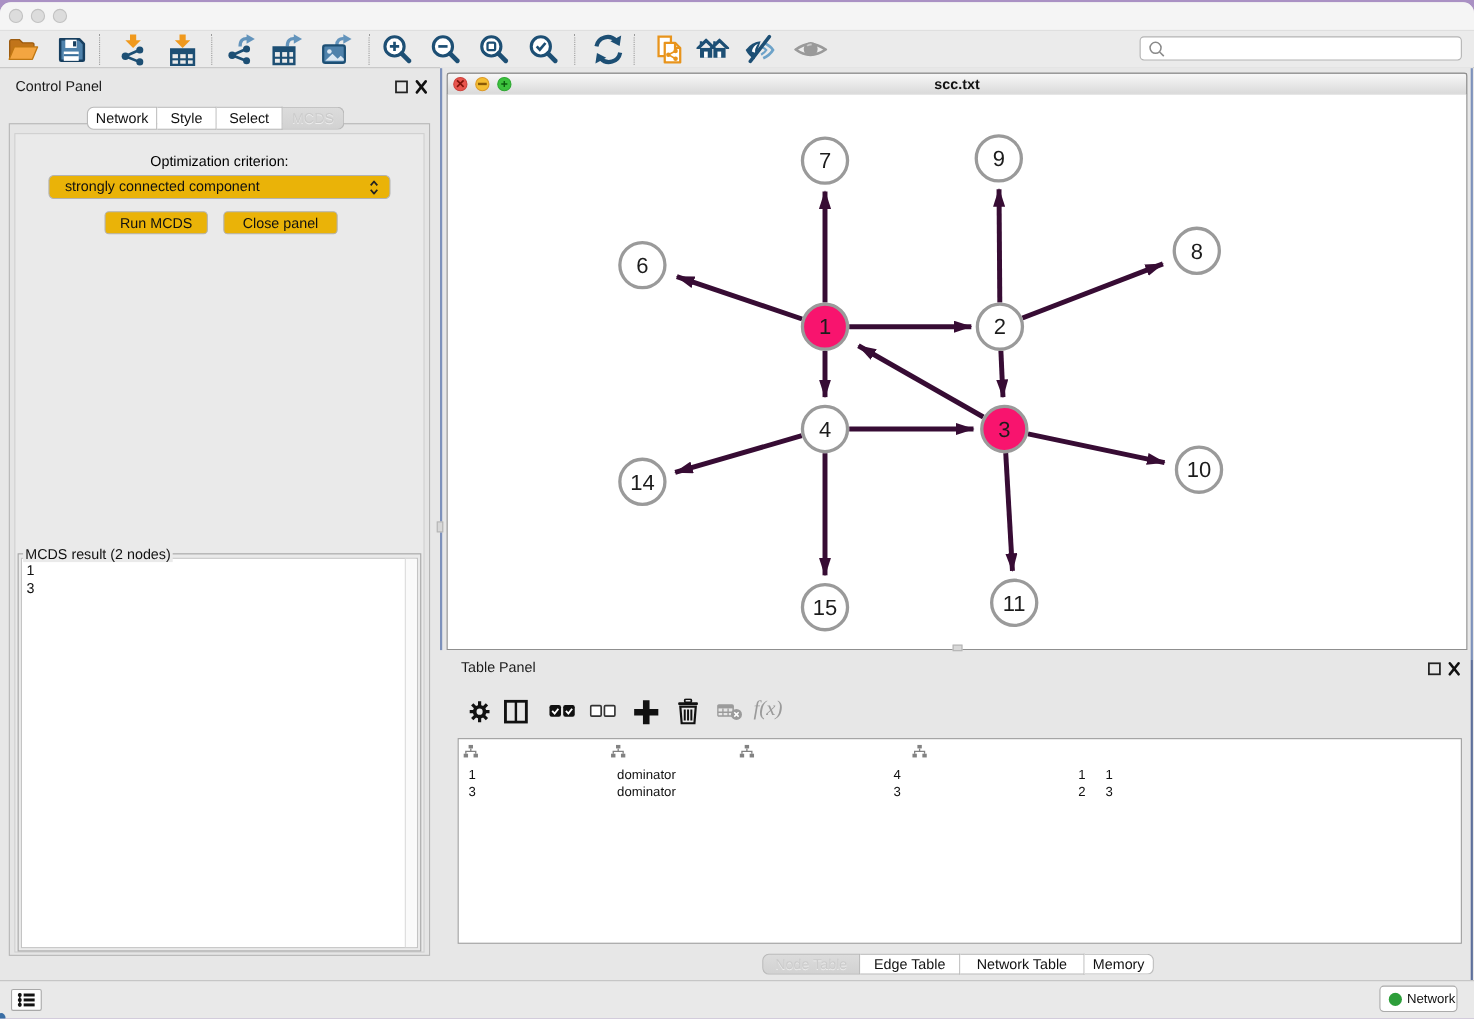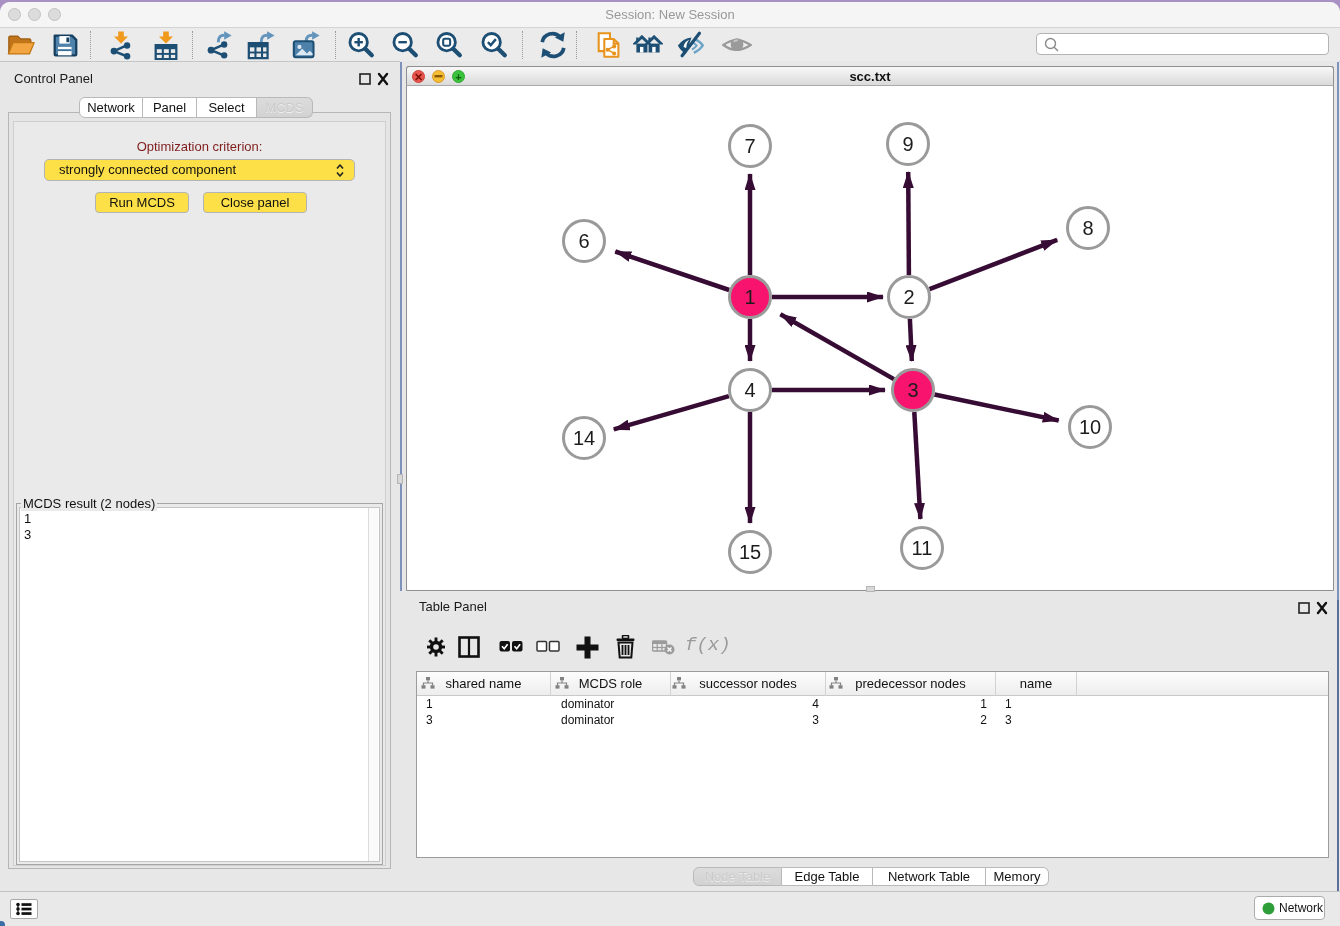--- a/index.html
+++ b/index.html
@@ -15,46 +15,45 @@
 .ticon{position:absolute;top:2px;width:30px;height:30px}
 #search{position:absolute;left:1036px;top:5px;width:293px;height:22px;background:#fff;border:1px solid #b3b3b3;border-radius:4px}
 
 #cp-title{position:absolute;left:14px;top:71px;font-size:13px;color:#1a1a1a}
 .panelbox{position:absolute;background:#e3e3e3;border:1px solid #b6b6b6}
 .tabbar{position:absolute;display:flex;height:21px;font-size:13px}
 .tab{background:#fff;border:1px solid #b9b9b9;border-left:none;color:#111;text-align:center;line-height:19px}
 .tab.first{border-left:1px solid #b9b9b9;border-radius:6px 0 0 6px}
 .tab.last{border-radius:0 6px 6px 0}
 .tab.sel{background:linear-gradient(#dcdcdc,#d2d2d2);color:#cbcbcb;text-shadow:0 1px 0 #eee}
-.btn{position:absolute;background:#fde047;border:1px solid #b3b3b3;border-radius:4px;font-size:13px;color:#111;text-align:center}
+.btn{position:absolute;background:#eab308;border:1px solid #b3b3b3;border-radius:4px;font-size:13px;color:#111;text-align:center}
 
 #netpane{position:absolute;left:400px;top:61px;width:939px;height:539px;background:#e7e7e7}
 #netwin{position:absolute;left:406px;top:66px;width:928px;height:525px;border:1px solid #8f8f8f;border-radius:3px 3px 0 0;background:#fff}
 #nettitle{position:absolute;left:406px;top:66px;width:928px;height:20px;background:linear-gradient(#f8f8f8,#dadada);border:1px solid #8f8f8f;border-bottom:1px solid #ababab;border-radius:3px 3px 0 0;text-align:center;font-size:13px;font-weight:600;color:#111;line-height:20px}
 .traffic{position:absolute;top:70px;width:13px;height:13px;border-radius:50%;font-size:11px;font-weight:700;text-align:center;line-height:12px}
 
 #tp-title{position:absolute;left:419px;top:599px;font-size:13px;color:#1a1a1a}
 #tbl{position:absolute;left:416px;top:671px;width:913px;height:187px;background:#fff;border:1px solid #9c9c9c}
 #tblhead{position:absolute;left:0;top:0;width:100%;height:24px;background:linear-gradient(#fdfdfd,#ededed);border-bottom:1px solid #c9c9c9;font-size:13px;color:#111}
 .hcell{position:absolute;top:0;height:24px;border-right:1px solid #d2d2d2;text-align:center;line-height:24px}
 .trow{position:absolute;font-size:12px;color:#111;height:16px;line-height:16px}
 .btab{height:19px;line-height:17px;font-size:13px}
 #statusbar{position:absolute;left:0;top:891px;width:1340px;height:35px;background:#e9e9e9;border-top:1px solid #c2c2c2}
 #membtn{position:absolute;left:1254px;top:896px;width:71px;height:24px;background:#fff;border:1px solid #ababab;border-radius:4px;font-size:12px;color:#111}
 #listbtn{position:absolute;left:10px;top:899px;width:28px;height:20px;background:#fdfdfd;border:1px solid #a9a9a9;border-radius:2px}
-.fx{font-family:Liberation Mono, monospace;font-style:italic;color:#9b9b9b;font-size:19px}
+.fx{font-family:Liberation Serif, serif;font-style:italic;color:#9b9b9b;font-size:19px}
 </style>
 </head>
 <body>
 <div id="win"></div>
 <div id="titlebar">
   <div class="tl" style="left:8px"></div>
   <div class="tl" style="left:28px"></div>
   <div class="tl" style="left:48px"></div>
-  <div id="title">Session: New Session</div>
 </div>
 <div id="toolbar">
   <div class="vsep" style="left:90px"></div>
   <div class="vsep" style="left:192px"></div>
   <div class="vsep" style="left:335px"></div>
   <div class="vsep" style="left:522px"></div>
   <div class="vsep" style="left:576px"></div>
   <div id="search">
       <svg width="20" height="20" style="position:absolute;left:5px;top:1px" viewBox="0 0 20 20">
         <circle cx="8.5" cy="8.5" r="5" fill="none" stroke="#8a8a8a" stroke-width="1.4"></circle>
@@ -203,25 +202,25 @@
 
 <div id="cp-title">Control Panel</div>
 <svg class="abs" style="left:358px;top:72px" width="34" height="14" viewBox="0 0 34 14">
     <rect x="2" y="2" width="10" height="10" fill="none" stroke="#222" stroke-width="1.6"></rect>
     <path d="M21 2 L29 12 M29 2 L21 12" stroke="#111" stroke-width="2.4" stroke-linecap="round"></path>
   </svg>
 <div class="panelbox" style="left:8px;top:112px;width:383px;height:757px;background:#e5e5e5"></div>
 <div class="panelbox" style="left:13px;top:121px;width:373px;height:745px;background:#eaeaea;border-color:#cfcfcf"></div>
 <div class="tabbar" style="left:79px;top:97px">
   <div class="tab first" style="width:64px">Network</div>
-  <div class="tab" style="width:54px">Panel</div>
+  <div class="tab" style="width:54px">Style</div>
   <div class="tab" style="width:60px">Select</div>
   <div class="tab sel last" style="width:56px">MCDS</div>
 </div>
-<div class="abs" style="left:0;top:139px;width:399px;text-align:center;font-size:13px;color:#7f1d1d">Optimization criterion:</div>
+<div class="abs" style="left:0;top:139px;width:399px;text-align:center;font-size:13px;color:#000000">Optimization criterion:</div>
 <div class="btn" style="left:44px;top:159px;width:311px;height:22px;border-radius:5px;text-align:left;line-height:20px;padding-left:14px">strongly connected component
   <svg width="10" height="15" style="position:absolute;right:9px;top:3px" viewBox="0 0 10 15">
       <path d="M2 5.5 L5 2 L8 5.5" fill="none" stroke="#222" stroke-width="1.6" stroke-linejoin="round"></path>
       <path d="M2 9.5 L5 13 L8 9.5" fill="none" stroke="#222" stroke-width="1.6" stroke-linejoin="round"></path>
     </svg>
 </div>
 <div class="btn" style="left:95px;top:192px;width:94px;height:21px;line-height:19px">Run MCDS</div>
 <div class="btn" style="left:203px;top:192px;width:104px;height:21px;line-height:19px">Close panel</div>
 
 <div class="abs" style="left:16px;top:503px;width:367px;height:362px;border:1px solid #a5a5a5"></div>
@@ -377,27 +376,20 @@
   </svg>
 <svg class="abs" style="left:829px;top:677px;z-index:5" width="14" height="12" viewBox="0 0 14 12">
     <g fill="#828282">
       <rect x="5" y="0" width="4" height="3.4"></rect>
       <rect x="0.5" y="8.2" width="4" height="3.4"></rect>
       <rect x="9.5" y="8.2" width="4" height="3.4"></rect>
       <path d="M7 3.4 V6 M2.5 8.2 V6 H11.5 V8.2" fill="none" stroke="#828282" stroke-width="1.2"></path>
     </g>
   </svg>
 <div id="tbl">
-  <div id="tblhead">
-    <div class="hcell" style="left:0;width:134px">shared name</div>
-    <div class="hcell" style="left:134px;width:120px">MCDS role</div>
-    <div class="hcell" style="left:254px;width:155px">successor nodes</div>
-    <div class="hcell" style="left:409px;width:170px">predecessor nodes</div>
-    <div class="hcell" style="left:579px;width:81px">name</div>
-  </div>
   <div class="trow" style="left:9px;top:24px">1</div>
   <div class="trow" style="left:144px;top:24px">dominator</div>
   <div class="trow" style="left:254px;top:24px;width:148px;text-align:right">4</div>
   <div class="trow" style="left:409px;top:24px;width:161px;text-align:right">1</div>
   <div class="trow" style="left:588px;top:24px">1</div>
   <div class="trow" style="left:9px;top:40px">3</div>
   <div class="trow" style="left:144px;top:40px">dominator</div>
   <div class="trow" style="left:254px;top:40px;width:148px;text-align:right">3</div>
   <div class="trow" style="left:409px;top:40px;width:161px;text-align:right">2</div>
   <div class="trow" style="left:588px;top:40px">3</div>

